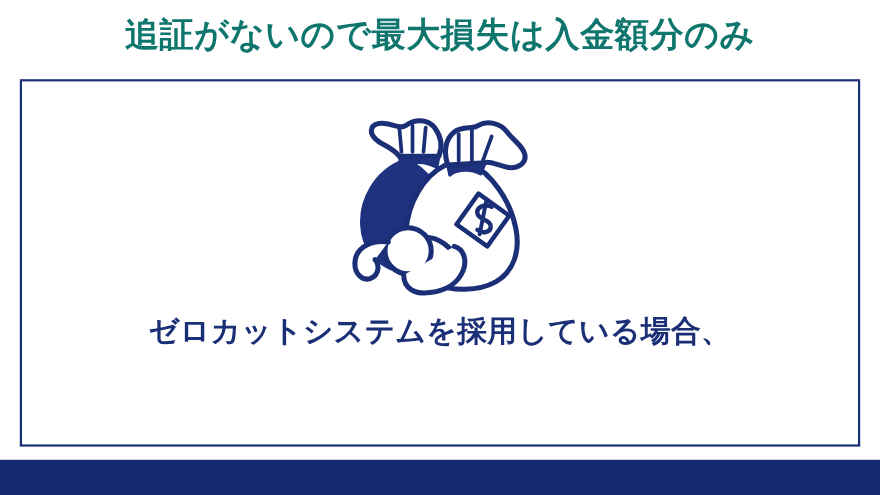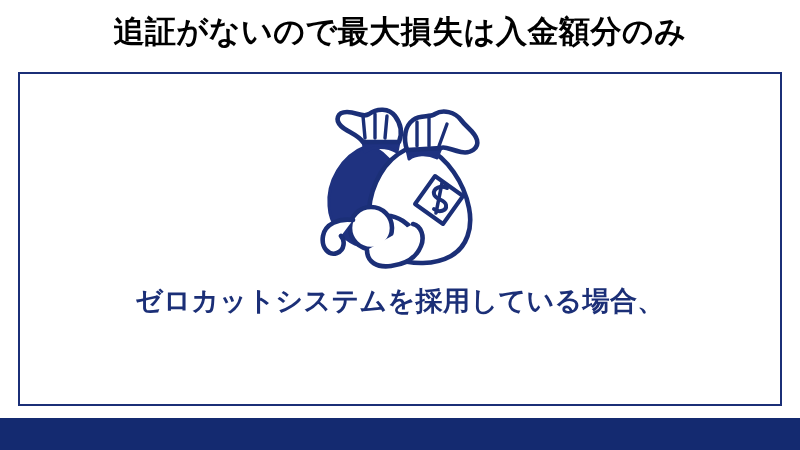--- a/index.html
+++ b/index.html
@@ -16,21 +16,21 @@
   }
 
   
   #title {
     position:absolute;
     left:0; top:14px;
     width:800px;
     text-align:center;
     font-size:31px;
     font-weight:bold;
-    color:#000000;
+    color:#0f766e;
     letter-spacing:0.5px;
     line-height:1.15;
     white-space:nowrap;
   }
 
   
   #card {
     position:absolute;
     left:18px; top:72px;
     width:764px; height:334px;

